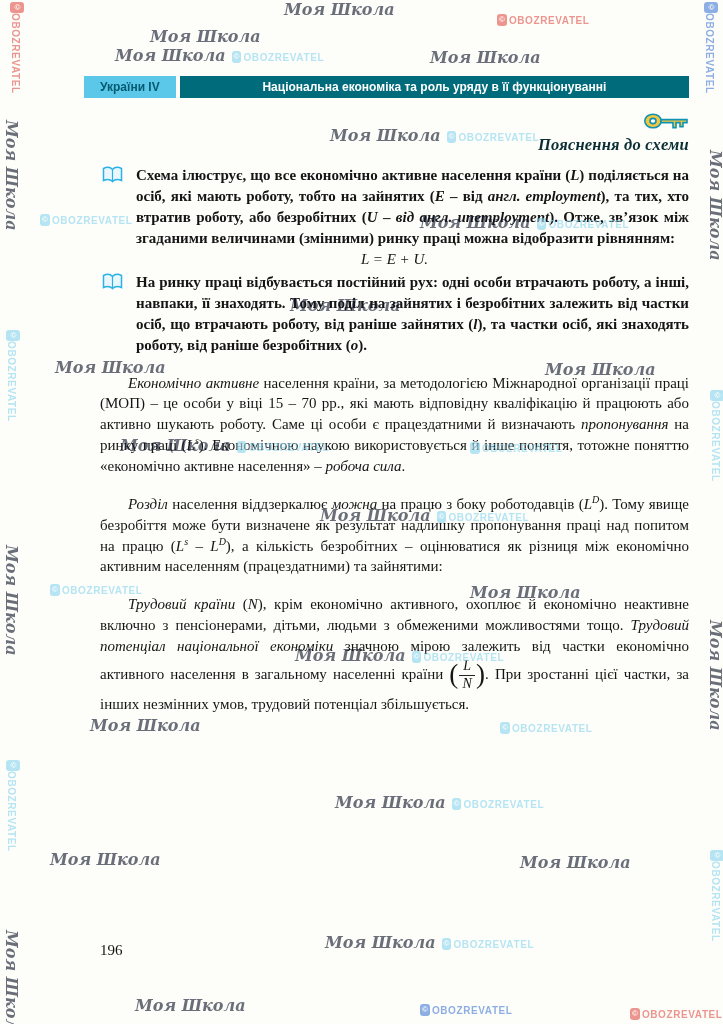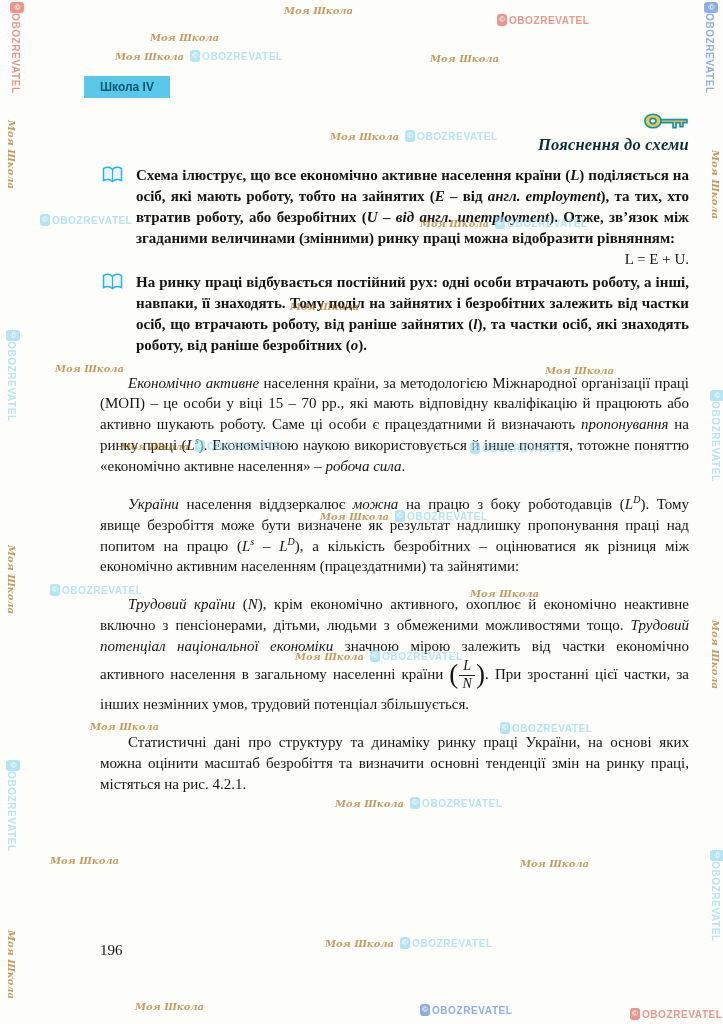--- a/index.html
+++ b/index.html
@@ -19,37 +19,37 @@
                   font-size:16.5px;color:#0b2e35;margin:0;letter-spacing:.2px;}
 
   
   .body{position:relative;z-index:1;margin:0 34px 0 100px;font-size:15px;line-height:1.39;
         text-align:justify;}
   .p{margin:0;}
   .iconed{position:relative;margin-left:36px;font-weight:bold;}
   .iconed .book{position:absolute;left:-34px;top:1px;}
   .iconed p{margin:0;}
   .indent{text-indent:28px;margin-top:17px;}
-  .formula{text-align:right;margin:1px 0 2px;}
+  .formula{text-align:center;font-style:italic;margin:1px 0 2px;}
   sup{font-size:10px;line-height:0;}
 
   
   .frac{display:inline-flex;flex-direction:column;vertical-align:middle;text-align:center;
         font-style:italic;line-height:1.05;font-size:14px;margin:0 1px;text-indent:0;}
   .fr-num{border-bottom:1.3px solid #222;padding:0 4px 1px;}
   .fr-den{padding-top:1px;}
   .bigparen{font-size:27px;vertical-align:middle;font-style:normal;position:relative;top:-1px;}
 
   .page-number{position:absolute;left:100px;top:942px;font-size:15px;z-index:1;}
 
   
   #wm-layer{position:absolute;inset:0;z-index:3;pointer-events:none;}
   .wm{position:absolute;white-space:nowrap;opacity:.62;}
   .wm .wm-school{font-family:"DejaVu Serif",serif;font-style:italic;font-weight:bold;
-                 color:#a16207;font-size:10px;margin-right:6px;}
+                 color:#0f172a;font-size:16px;margin-right:6px;}
   .wm .wm-badge{display:inline-block;background:#8ad5ef;color:#fff;border-radius:3px;
                 font:bold 8px/1.2 "Liberation Sans",sans-serif;padding:1px 2px;
                 vertical-align:2px;margin-right:2px;}
   .wm .wm-brand{color:#8ad5ef;font:bold 10px "Liberation Sans",sans-serif;
                 letter-spacing:.6px;text-decoration:none;}
   .wm.vert{writing-mode:vertical-rl;}
   .wm.red .wm-school,.wm.red .wm-brand{color:#e2574d;}
   .wm.red .wm-badge{background:#e2574d;}
   .wm.blue .wm-school,.wm.blue .wm-brand{color:#4a7fd6;}
   .wm.blue .wm-badge{background:#4a7fd6;}
@@ -93,21 +93,22 @@
       <span class="wm" style="left: 335px; top: 793px;"><span class="wm-school">Моя Школа</span><span class="wm-badge">©</span><span class="wm-brand">OBOZREVATEL</span></span>
       <span class="wm" style="left: 50px; top: 850px;"><span class="wm-school">Моя Школа</span></span>
       <span class="wm" style="left: 520px; top: 853px;"><span class="wm-school">Моя Школа</span></span>
       <span class="wm" style="left: 325px; top: 933px;"><span class="wm-school">Моя Школа</span><span class="wm-badge">©</span><span class="wm-brand">OBOZREVATEL</span></span>
       <span class="wm" style="left: 135px; top: 996px;"><span class="wm-school">Моя Школа</span></span>
       <span class="wm blue" style="left: 420px; top: 1000px;"><span class="wm-badge">©</span><span class="wm-brand">OBOZREVATEL</span></span>
       <span class="wm red" style="left: 630px; top: 1004px;"><span class="wm-badge">©</span><span class="wm-brand">OBOZREVATEL</span></span>
     </div>
 
   <div class="header">
-    <span class="chapter-box">Школа IV</span>
+    <span class="chapter-box">України IV</span>
+    <span class="title-box">Національна економіка та роль уряду в її функціонуванні</span>
   </div>
 
   <div class="heading-row">
     <span class="key">
       <svg width="46" height="20" viewBox="0 0 46 20" aria-hidden="true">
         <g stroke="#0e93b4" stroke-width="1.6" fill="#f5c63f">
           <ellipse cx="10" cy="10" rx="8.2" ry="6.8"></ellipse>
           <ellipse cx="10" cy="10" rx="3" ry="2.6" fill="#ffffff"></ellipse>
           <path d="M18 8.6 h26 v3 h-4 v4 h-3 v-4 h-4 v5 h-3 v-5 h-12 z"></path>
         </g>
@@ -135,27 +136,26 @@
         <svg width="21" height="18" viewBox="0 0 21 18" aria-hidden="true">
           <path d="M1.5 2.5 C5 .8 8.6 1.4 10.5 3.4 C12.4 1.4 16 .8 19.5 2.5 L19.5 14.5 C16 13 12.4 13.6 10.5 15.6 C8.6 13.6 5 13 1.5 14.5 Z" fill="#eaf8fe" stroke="#29b2e6" stroke-width="1.5"></path>
           <path d="M10.5 3.4 V15.6" stroke="#29b2e6" stroke-width="1.2" fill="none"></path>
         </svg>
       </span>
       <p>На ринку праці відбувається постійний рух: одні особи втрачають роботу, а інші, навпаки, її знаходять. Тому поділ на зайнятих і безробітних залежить від частки осіб, що втрачають роботу, від раніше зайнятих (<i>l</i>), та частки осіб, які знаходять роботу, від раніше безробітних (<i>o</i>).</p>
     </div>
 
     <p class="p indent"><i>Економічно активне</i> населення країни, за методологією Міжнародної організації праці (МОП) – це особи у віці 15 – 70 рр., які мають відповідну кваліфікацію й працюють або активно шукають роботу. Саме ці особи є працездатними й визначають <i>пропонування</i> на ринку праці (<i>L<sup>s</sup></i>). Економічною наукою використовується й інше поняття, тотожне поняттю «економічно активне населення» – <i>робоча сила</i>.</p>
 
-    <p class="p indent"><i>України</i> населення віддзеркалює <i>можна</i> на працю з боку роботодавців (<i>L<sup>D</sup></i>). Тому явище безробіття може бути визначене як результат надлишку пропонування праці над попитом на працю (<i>L<sup>s</sup></i> – <i>L<sup>D</sup></i>), а кількість безробітних – оцінюватися як різниця між економічно активним населенням (працездатними) та зайнятими:</p>
+    <p class="p indent"><i>Розділ</i> населення віддзеркалює <i>можна</i> на працю з боку роботодавців (<i>L<sup>D</sup></i>). Тому явище безробіття може бути визначене як результат надлишку пропонування праці над попитом на працю (<i>L<sup>s</sup></i> – <i>L<sup>D</sup></i>), а кількість безробітних – оцінюватися як різниця між економічно активним населенням (працездатними) та зайнятими:</p>
 
 
     <p class="p indent"><i>Трудовий країни</i> (<i>N</i>), крім економічно активного, охоплює й економічно неактивне включно з пенсіонерами, дітьми, людьми з обмеженими можливостями тощо. <i>Трудовий потенціал національної економіки</i> значною мірою залежить від частки економічно активного населення в загальному населенні країни <span class="bigparen">(</span><span class="frac">
           <span class="fr-num">L</span>
           <span class="fr-den">N</span>
         </span><span class="bigparen">)</span>. При зростанні цієї частки, за інших незмінних умов, трудовий потенціал збільшується.</p>
 
-    <p class="p indent">Статистичні дані про структуру та динаміку ринку праці України, на основі яких можна оцінити масштаб безробіття та визначити основні тенденції змін на ринку праці, містяться на рис. 4.2.1.</p>
 
   </div>
 
   <div class="page-number">196</div>
 
 </div>
 
 </body></html>

